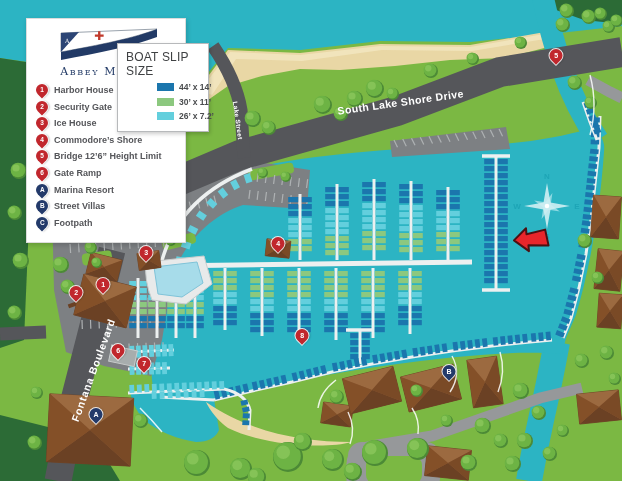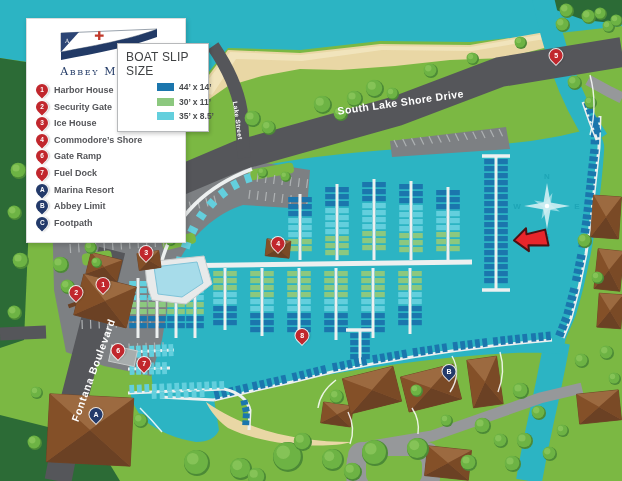--- a/index.html
+++ b/index.html
@@ -984,41 +984,41 @@
           <span class="legend-label">Ice House</span>
         </li>
       <li>
           <span class="pin-body pin-red">
             <span class="pin-num">4</span>
           </span>
           <span class="legend-label">Commodore’s Shore</span>
         </li>
       <li>
           <span class="pin-body pin-red">
+            <span class="pin-num">5</span>
+          </span>
+          <span class="legend-label">Bridge 12’6” Height Limit</span>
+        </li>
+      <li>
+          <span class="pin-body pin-red">
             <span class="pin-num">6</span>
           </span>
           <span class="legend-label">Gate Ramp</span>
-        </li>
-      <li>
-          <span class="pin-body pin-red">
-            <span class="pin-num">7</span>
-          </span>
-          <span class="legend-label">Fuel Dock</span>
         </li>
       <li>
           <span class="pin-body pin-navy">
             <span class="pin-num">A</span>
           </span>
           <span class="legend-label">Marina Resort</span>
         </li>
       <li>
           <span class="pin-body pin-navy">
             <span class="pin-num">B</span>
           </span>
-          <span class="legend-label">Abbey Limit</span>
+          <span class="legend-label">Street Villas</span>
         </li>
       <li>
           <span class="pin-body pin-navy">
             <span class="pin-num">C</span>
           </span>
           <span class="legend-label">Footpath</span>
         </li>
     </ul>
   </div>
 
@@ -1027,21 +1027,21 @@
     <div class="slip-row">
         <span class="slip-chip" style="background: rgb(27, 118, 173);"></span>
         <span class="slip-label">44’ x 14’</span>
       </div>
     <div class="slip-row">
         <span class="slip-chip" style="background: rgb(140, 200, 127);"></span>
         <span class="slip-label">30’ x 11’</span>
       </div>
     <div class="slip-row">
         <span class="slip-chip" style="background: rgb(99, 207, 221);"></span>
-        <span class="slip-label">35’ x 8.5’</span>
+        <span class="slip-label">26’ x 7.2’</span>
       </div>
   </div>
 
   <div class="map-pin" style="left: 103px; top: 291px;">
       <span class="pin-body pin-red">
         <span class="pin-num">1</span>
       </span>
     </div>
   <div class="map-pin" style="left: 76px; top: 299px;">
       <span class="pin-body pin-red">

